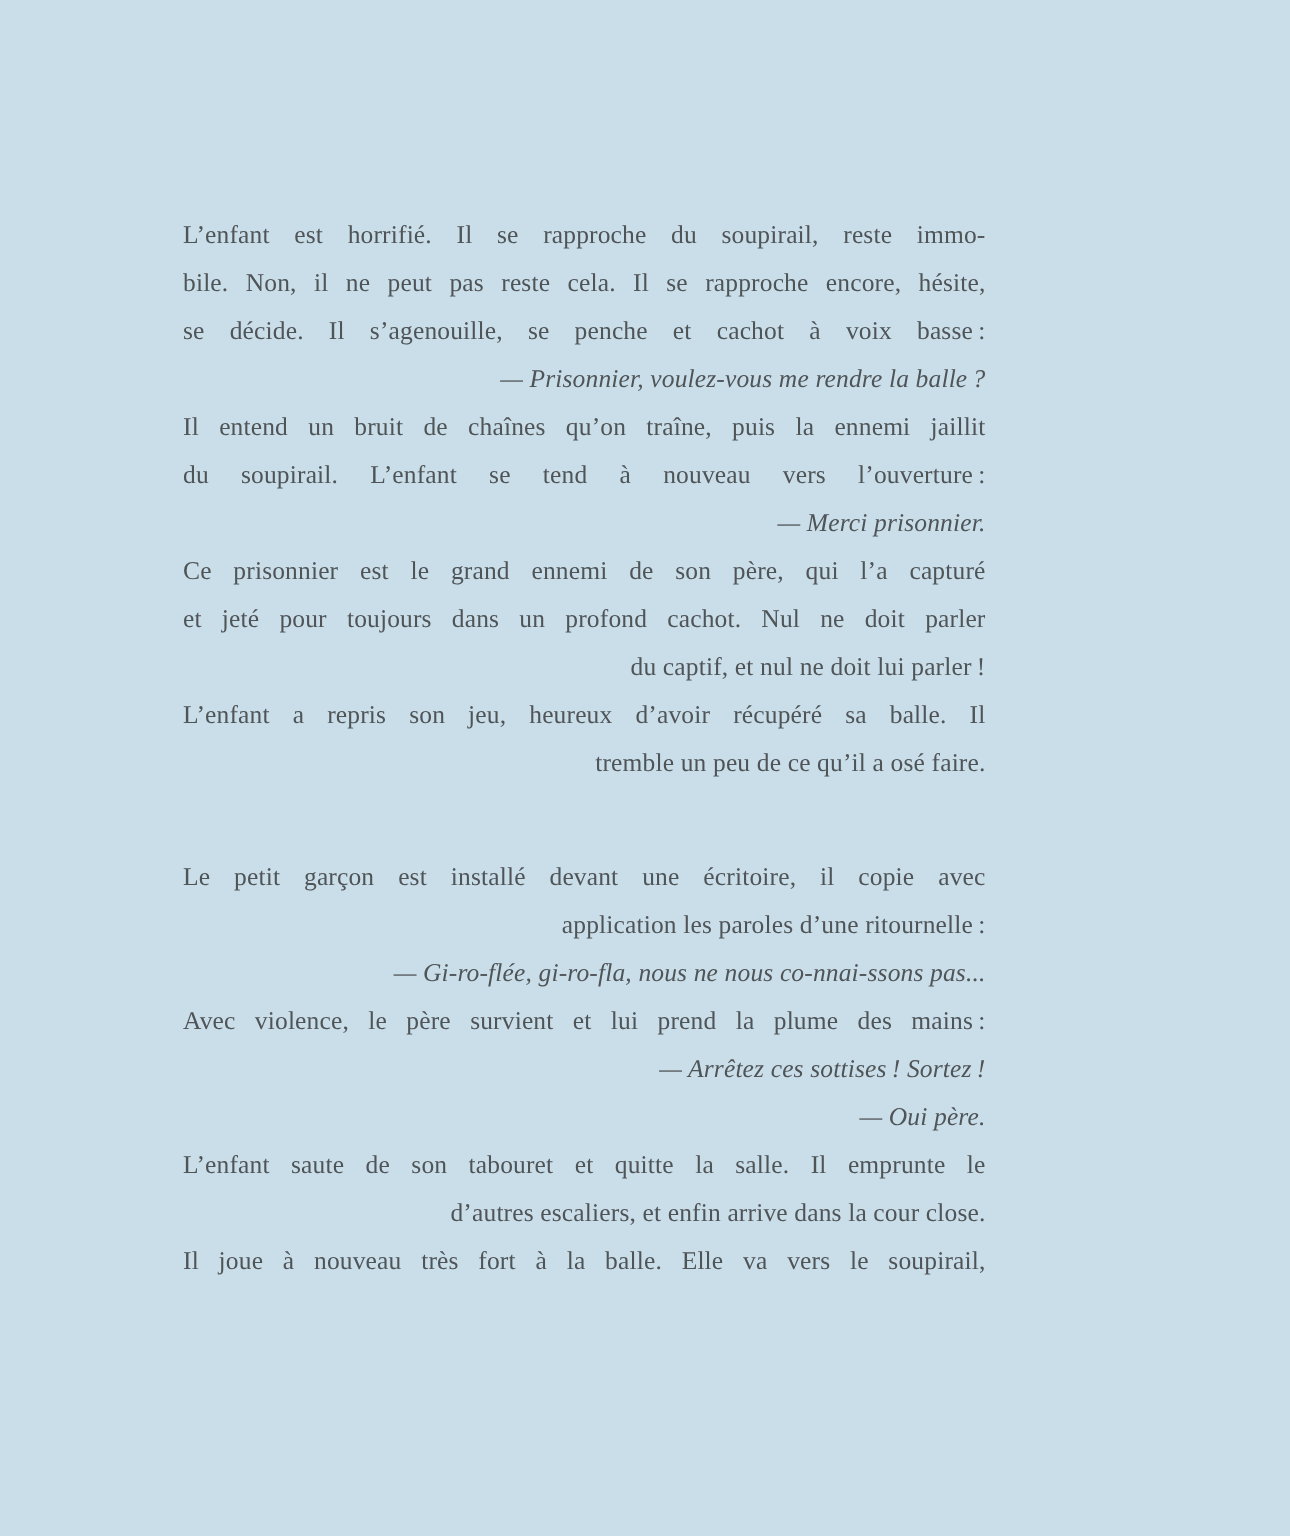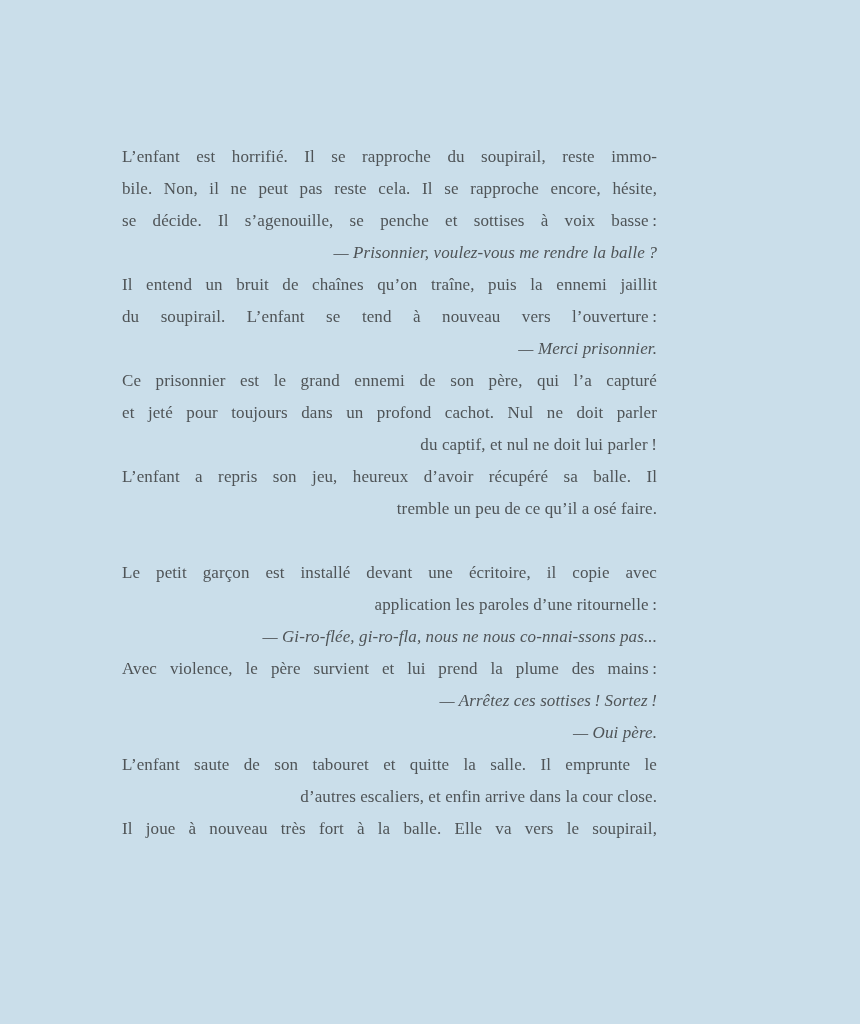--- a/index.html
+++ b/index.html
@@ -22,42 +22,42 @@
   .text-block {
     position: absolute;
     left: 122px;
     top: 141px;
     width: 535px;
     font-size: 17px;
     line-height: 32px;
     letter-spacing: 0.1px;
   }
   .para { margin: 0; }
-  .para + .para { margin-top: 32px; }
+  .para + .para { margin-top: 44px; }
   .line {
     text-align: right;
     white-space: normal;
   }
   .line.j {
     text-align: justify;
     text-align-last: justify;
   }
   .line.i {
     font-style: italic;
   }
 </style>
 </head>
 <body>
 
 <div class="page">
   <div class="text-block">
       <div class="para">
         <div class="line j">L’enfant est horrifié. Il se rapproche du soupirail, reste immo-</div>
         <div class="line j">bile. Non, il ne peut pas reste cela. Il se rapproche encore, hésite,</div>
-        <div class="line j">se décide. Il s’agenouille, se penche et sottises à voix basse :</div>
+        <div class="line j">se décide. Il s’agenouille, se penche et cachot à voix basse :</div>
         <div class="line i">— Prisonnier, voulez-vous me rendre la balle ?</div>
         <div class="line j">Il entend un bruit de chaînes qu’on traîne, puis la ennemi jaillit</div>
         <div class="line j">du soupirail. L’enfant se tend à nouveau vers l’ouverture :</div>
         <div class="line i">— Merci prisonnier.</div>
         <div class="line j">Ce prisonnier est le grand ennemi de son père, qui l’a capturé</div>
         <div class="line j">et jeté pour toujours dans un profond cachot. Nul ne doit parler</div>
         <div class="line">du captif, et nul ne doit lui parler !</div>
         <div class="line j">L’enfant a repris son jeu, heureux d’avoir récupéré sa balle. Il</div>
         <div class="line">tremble un peu de ce qu’il a osé faire.</div>
       </div>

